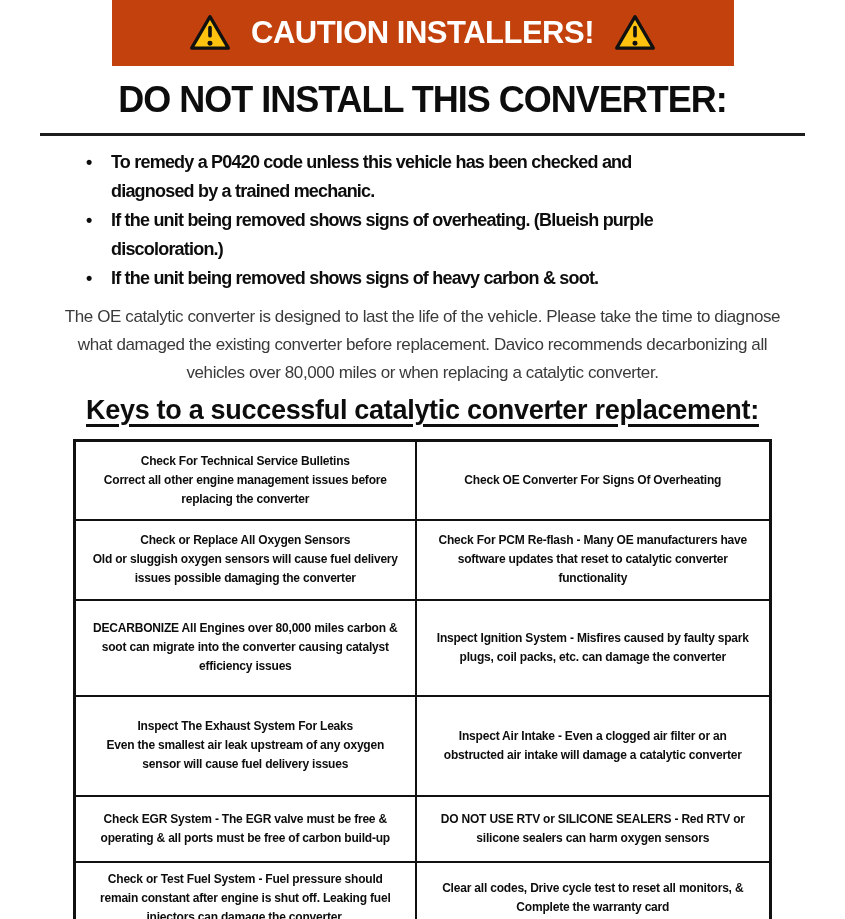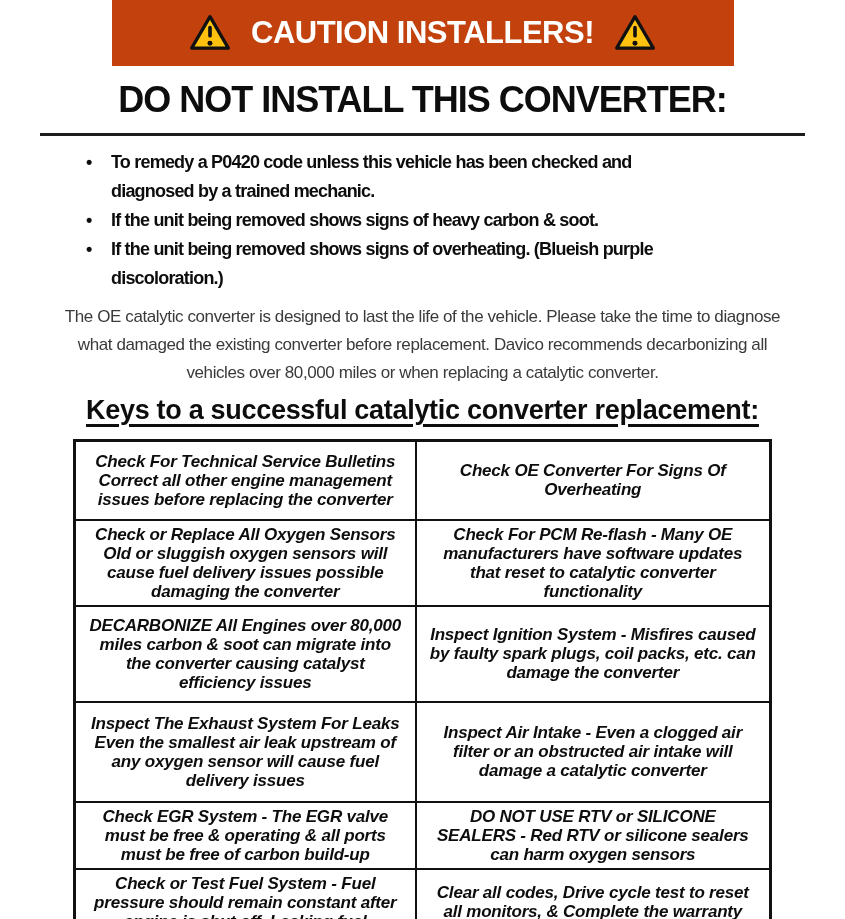--- a/index.html
+++ b/index.html
@@ -93,29 +93,28 @@
   
   .keys-table {
     margin: 14px auto 0 auto;
     width: 699px;
     border-collapse: collapse;
     table-layout: fixed;
     border: 3px solid #111111;
   }
   .keys-table td {
     border: 2px solid #111111;
-    font-size: 17px;
+    font-size: 12px;
     font-weight: bold;
     line-height: 19px;
     letter-spacing: -0.2px;
     text-align: center;
     vertical-align: middle;
     padding: 4px 12px;
     white-space: pre-line;
-    font-style: italic;
   }
   .col-left  { width: 49%; }
   .col-right { width: 51%; }
   .r0 { height: 79px; }
   .r1 { height: 80px; }
   .r2 { height: 96px; }
   .r3 { height: 100px; margin-left: 48px; }
   .r4 { height: 66px; }
   .r5 { height: 74px; }
 </style>
@@ -141,26 +140,26 @@
 <div class="divider"></div>
 
 <ul class="bullets">
   <li>
     <span class="dot"></span>
     <span class="bullet-text">To remedy a P0420 code unless this vehicle has been checked and
 diagnosed by a trained mechanic.</span>
   </li>
   <li>
     <span class="dot"></span>
-    <span class="bullet-text">If the unit being removed shows signs of heavy carbon &amp; soot.</span>
+    <span class="bullet-text">If the unit being removed shows signs of overheating. (Blueish purple
+discoloration.)</span>
   </li>
   <li>
     <span class="dot"></span>
-    <span class="bullet-text">If the unit being removed shows signs of overheating. (Blueish purple
-discoloration.)</span>
+    <span class="bullet-text">If the unit being removed shows signs of heavy carbon &amp; soot.</span>
   </li>
 </ul>
 
 <p class="paragraph">The OE catalytic converter is designed to last the life of the vehicle. Please take the time to diagnose
 what damaged the existing converter before replacement. Davico recommends decarbonizing all
 vehicles over 80,000 miles or when replacing a catalytic converter.</p>
 
 <h2 class="keys-heading">Keys to a successful catalytic converter replacement:</h2>
 
 <table class="keys-table">

